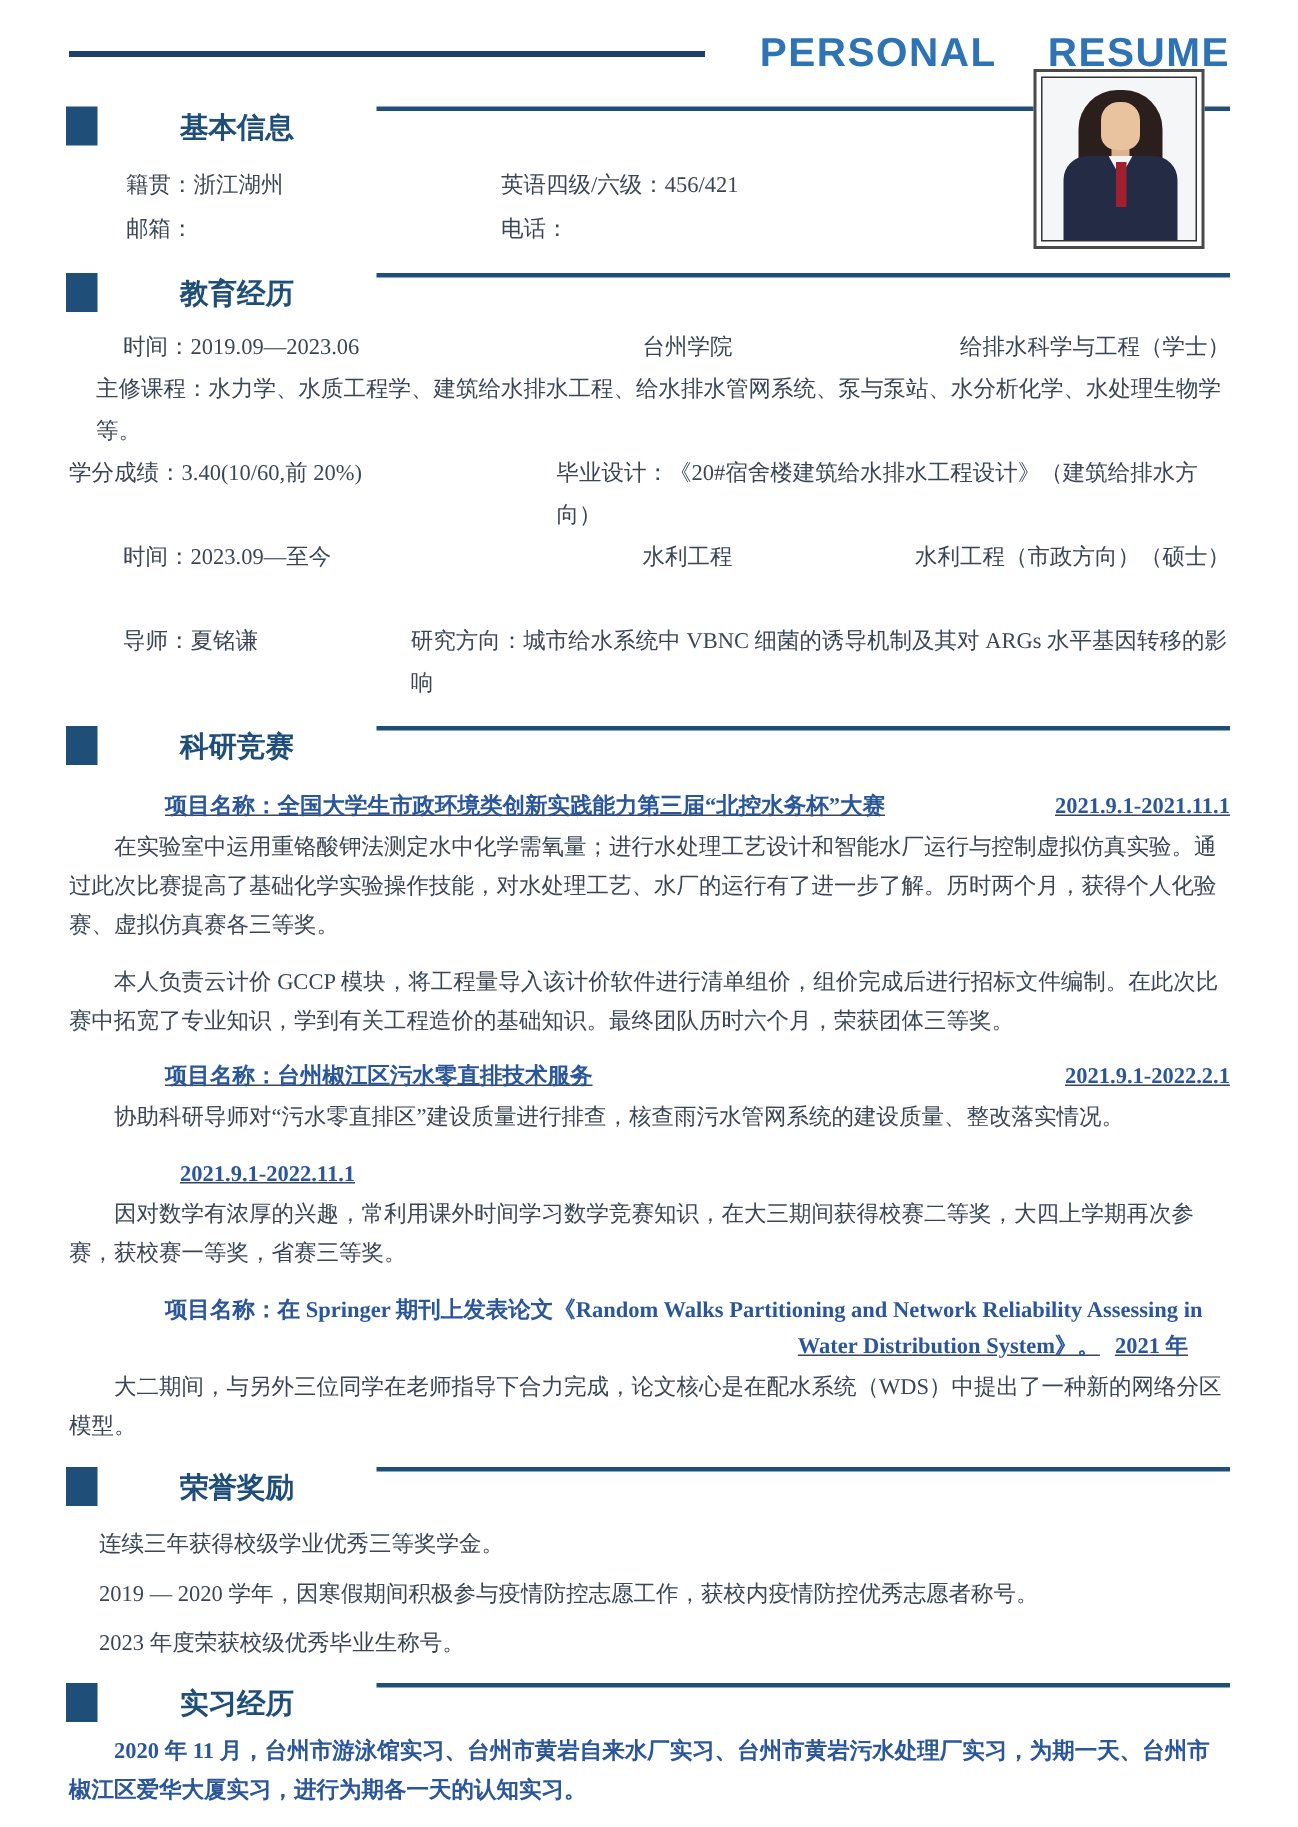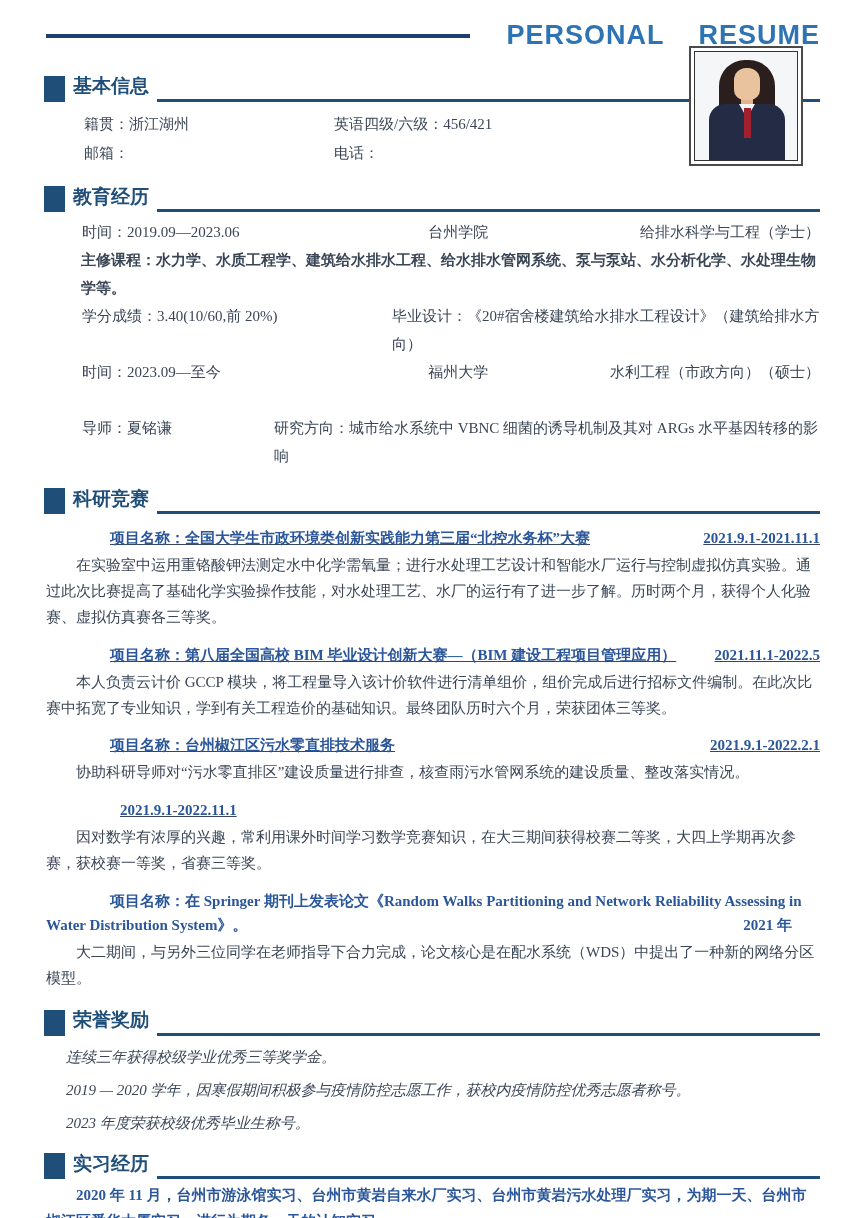--- a/index.html
+++ b/index.html
@@ -14,21 +14,21 @@
   
   .top-ribbon { display:flex; align-items:center; margin:4px 0 10px 0;gap:22px; }
   .top-ribbon .rule { flex:1 1 auto; height:4px; background:#1f3f6e; margin-right:14px; }
   .brand-title {
     font-family:"Liberation Sans","DejaVu Sans",sans-serif;
     font-weight:bold; font-size:27px; color:#2e74b5; letter-spacing:1px; word-spacing:26px;
     white-space:nowrap;
   }
 
   
-  .sec-head { display:flex; align-items:flex-end; margin-top:14px; margin-left:-2px; }
+  .sec-head { display:flex; align-items:flex-start; margin-top:14px; margin-left:-2px;gap:47px; }
   .sec-head .sq { width:21px; height:26px; background:#1f4e79; flex:0 0 auto; }
   .sec-head .sec-title {
     font-family:"Liberation Sans","DejaVu Sans",sans-serif;
     font-weight:bold; font-size:19px; color:#1f4e79; margin:0 8px 0 8px; white-space:nowrap;
   }
   .sec-head .sec-rule { flex:1 1 auto; height:3px; background:#1f4e79; }
 
   
   .info-block { margin:8px 0 6px 38px; }
   .info-row { display:grid; grid-template-columns:250px 1fr; }
@@ -44,37 +44,37 @@
   .ph-neck { position:absolute; left:46px; top:44px; width:12px; height:10px; background:#dfb38f; }
   .ph-suit { position:absolute; left:14px; top:52px; width:76px; height:62px; background:#232c44; border-radius:16px 16px 0 0; }
   .ph-collar { position:absolute; left:44px; top:52px; width:16px; height:14px; background:#f5f5f5; clip-path:polygon(0 0,100% 0,50% 100%); }
   .ph-tie { position:absolute; left:49px; top:56px; width:7px; height:30px; background:#a02030; }
 
   
   .edu-block { margin:6px 0 2px 0; }
   .edu-grid3 { display:grid; grid-template-columns:40% 22% 38%; margin-left:36px; line-height:28px; }
   .edu-grid3 .c2 { text-align:center; }
   .edu-grid3 .c3 { text-align:right; }
-  .edu-grid2 { display:grid; grid-template-columns:42% 58%; margin-left:36px; line-height:28px; }
-  .edu-para { margin-left:35px; line-height:28px;font-weight:bold; }
+  .edu-grid2 { display:grid; grid-template-columns:42% 58%; line-height:28px; }
+  .edu-para { margin-left:18px; line-height:28px; }
   .edu-mentor { display:grid; grid-template-columns:26% 74%; margin-left:36px; line-height:28px;margin-top:28px; }
 
   
   .project { margin-top:12px; }
   .proj-head { display:flex; justify-content:space-between; align-items:baseline; padding-left:64px;text-decoration:underline; }
   .proj-title, .proj-date, .hl {
     color:#2b579a; font-weight:bold;
   }
   .proj-date { white-space:nowrap; padding-left:10px; }
   .proj-desc { text-indent:2em; line-height:1.72; margin-top:3px; }
   .proj-head-wrap { padding-left:64px; }
-  .proj-line2 { display:flex; justify-content:space-between; padding-right:28px; }
-
-  
-  .honor-item { margin:9px 0 9px 20px; line-height:1.6;font-style:italic; }
+  .proj-line2 { display:flex; justify-content:flex-end; padding-right:28px;text-decoration:underline; }
+
+  
+  .honor-item { margin:9px 0 9px 20px; line-height:1.6; }
 
   
   .intern-entry { margin-top:4px; }
   .intern-hl { text-indent:2em; line-height:1.72; }
 </style>
 </head>
 <body>
 
 <div class="page">
 
@@ -121,21 +121,21 @@
       <div class="c2">台州学院</div>
       <div class="c3">给排水科学与工程（学士）</div>
     </div>
     <div class="edu-para">主修课程：水力学、水质工程学、建筑给水排水工程、给水排水管网系统、泵与泵站、水分析化学、水处理生物学等。</div>
     <div class="edu-grid2">
       <div class="c1">学分成绩：3.40(10/60,前 20%)</div>
       <div class="c2">毕业设计：《20#宿舍楼建筑给水排水工程设计》（建筑给排水方向）</div>
     </div>
     <div class="edu-grid3">
       <div class="c1">时间：2023.09—至今</div>
-      <div class="c2">福州大学</div>
+      <div class="c2">水利工程</div>
       <div class="c3">水利工程（市政方向）（硕士）</div>
     </div>
     <div class="edu-mentor">
       <div class="c1">导师：夏铭谦</div>
       <div class="c2">研究方向：城市给水系统中 VBNC 细菌的诱导机制及其对 ARGs 水平基因转移的影响</div>
     </div>
   </div>
 
   <div class="sec-head">
     <div class="sq"></div>
@@ -145,24 +145,20 @@
 
   <div class="project">
     <div class="proj-head">
       <span class="proj-title">项目名称：全国大学生市政环境类创新实践能力第三届“北控水务杯”大赛</span>
       <span class="proj-date">2021.9.1-2021.11.1</span>
     </div>
     <div class="proj-desc">在实验室中运用重铬酸钾法测定水中化学需氧量；进行水处理工艺设计和智能水厂运行与控制虚拟仿真实验。通过此次比赛提高了基础化学实验操作技能，对水处理工艺、水厂的运行有了进一步了解。历时两个月，获得个人化验赛、虚拟仿真赛各三等奖。</div>
   </div>
 
   <div class="project">
-    <div class="proj-head">
-      <span class="proj-title">项目名称：第八届全国高校 BIM 毕业设计创新大赛—（BIM 建设工程项目管理应用）</span>
-      <span class="proj-date">2021.11.1-2022.5</span>
-    </div>
     <div class="proj-desc">本人负责云计价 GCCP 模块，将工程量导入该计价软件进行清单组价，组价完成后进行招标文件编制。在此次比赛中拓宽了专业知识，学到有关工程造价的基础知识。最终团队历时六个月，荣获团体三等奖。</div>
   </div>
 
   <div class="project">
     <div class="proj-head">
       <span class="proj-title">项目名称：台州椒江区污水零直排技术服务</span>
       <span class="proj-date">2021.9.1-2022.2.1</span>
     </div>
     <div class="proj-desc">协助科研导师对“污水零直排区”建设质量进行排查，核查雨污水管网系统的建设质量、整改落实情况。</div>
   </div>

